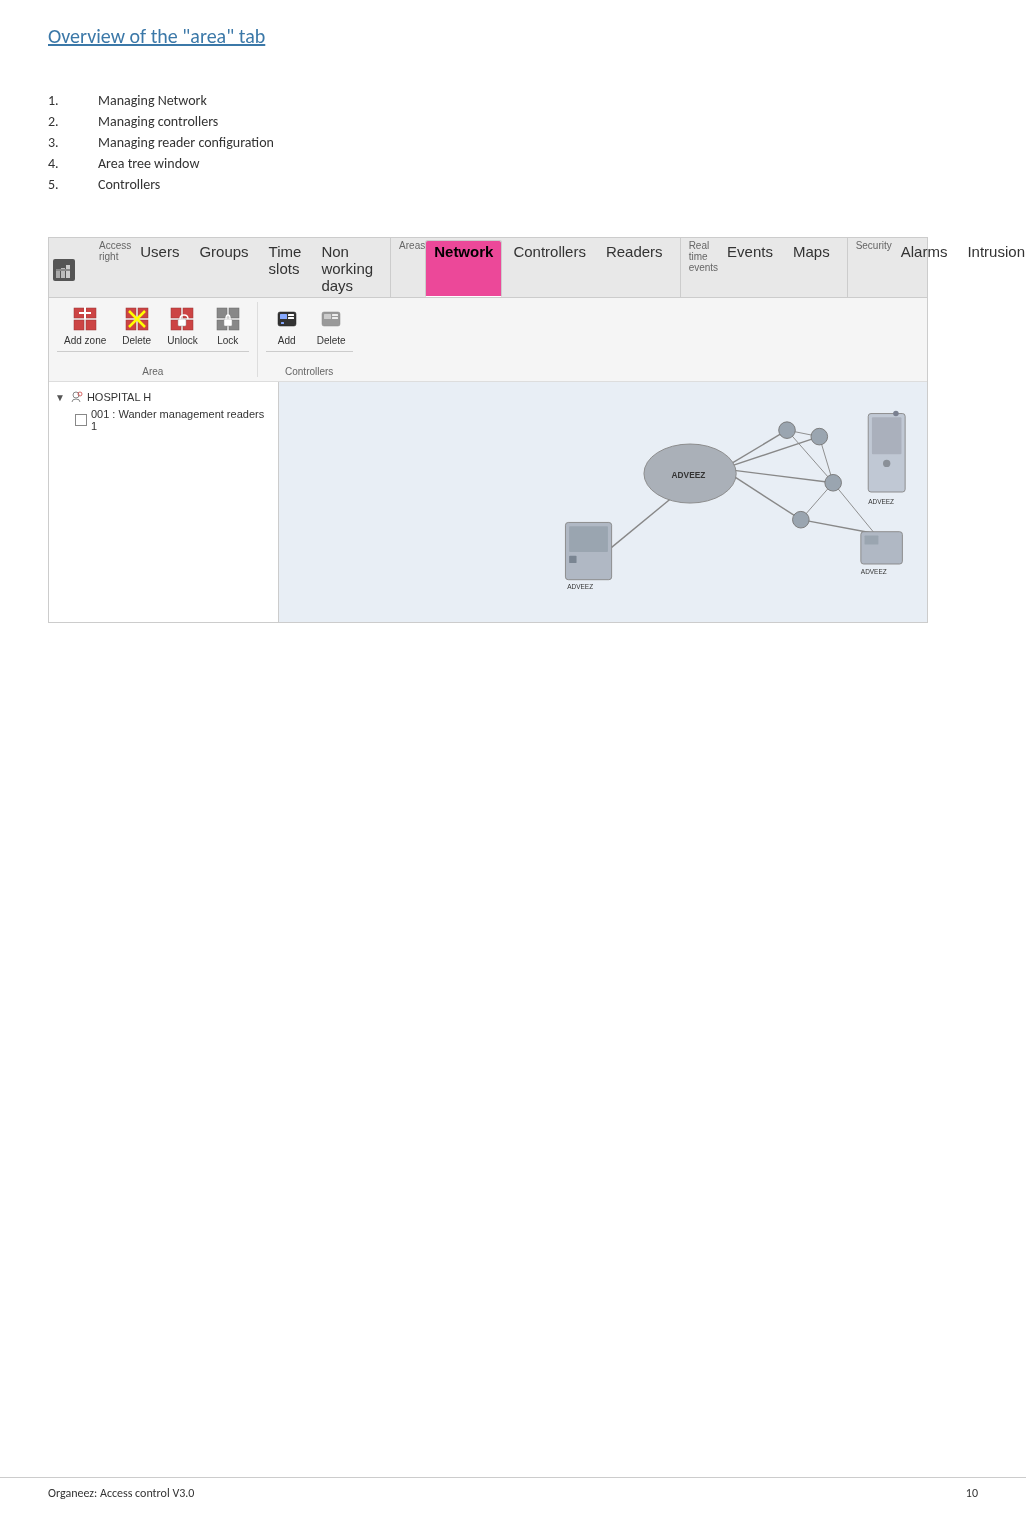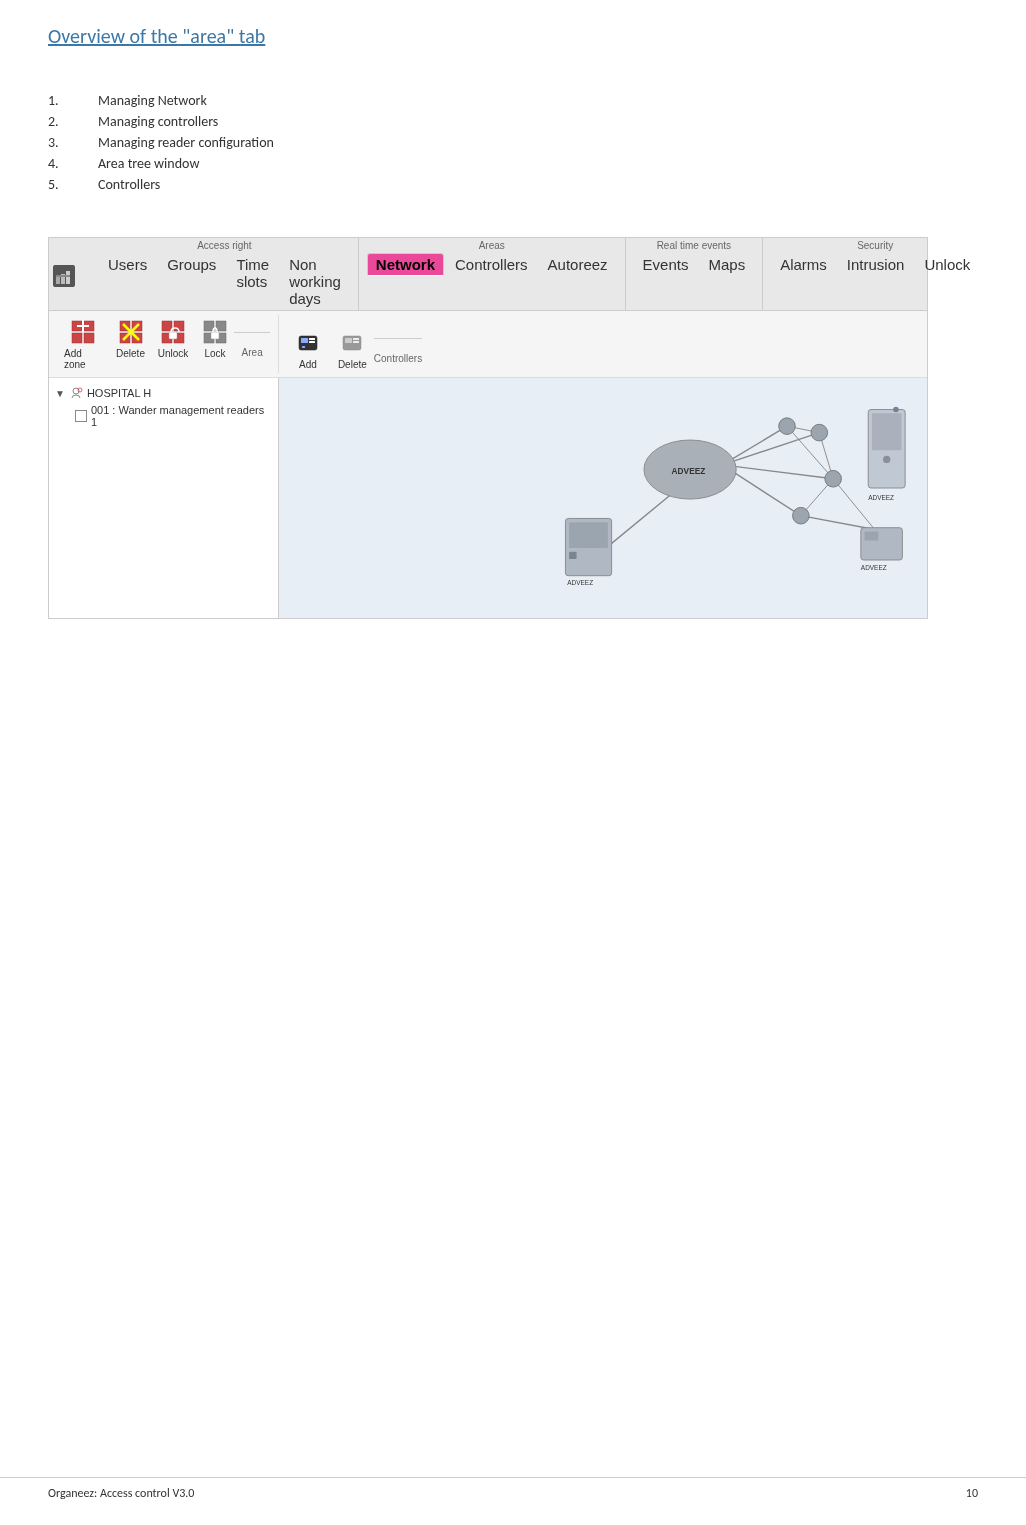--- a/index.html
+++ b/index.html
@@ -82,22 +82,21 @@
 
     
     .app-cattabs {
       display: flex;
       background: #e8e8e8;
       border-bottom: 1px solid #ccc;
       font-size: 11px;
     }
     .cat-section {
       display: flex;
-      flex-direction: column;
-      align-items: center;
+      flex-direction: row;
       border-right: 1px solid #ccc;
       padding: 2px 8px 0 8px;
     }
     .cat-label {
       font-size: 10px;
       color: #666;
       margin-bottom: 2px;
     }
     .cat-tabs {
       display: flex;
@@ -123,21 +122,21 @@
     .app-toolbar {
       background: #f5f5f5;
       border-bottom: 1px solid #ddd;
       display: flex;
       padding: 4px 8px;
       gap: 0;
       align-items: flex-end;
     }
     .toolbar-group {
       display: flex;
-      flex-direction: row;
+      flex-direction: column;
       align-items: center;
       border-right: 1px solid #ddd;
       padding: 0 8px;
     }
     .toolbar-group:first-child { padding-left: 0; }
     .toolbar-buttons {
       display: flex;
       gap: 2px;
     }
     .toolbar-btn {
@@ -307,21 +306,21 @@
           <div class="cat-tab">Time slots</div>
           <div class="cat-tab">Non working days</div>
         </div>
       </div>
 
       <div class="cat-section">
         <div class="cat-label">Areas</div>
         <div class="cat-tabs">
           <div class="cat-tab active">Network</div>
           <div class="cat-tab">Controllers</div>
-          <div class="cat-tab">Autoreez</div>
+          <div class="cat-tab">Readers</div>
         </div>
       </div>
 
       <div class="cat-section">
         <div class="cat-label">Real time events</div>
         <div class="cat-tabs">
           <div class="cat-tab">Events</div>
           <div class="cat-tab">Maps</div>
         </div>
       </div>

